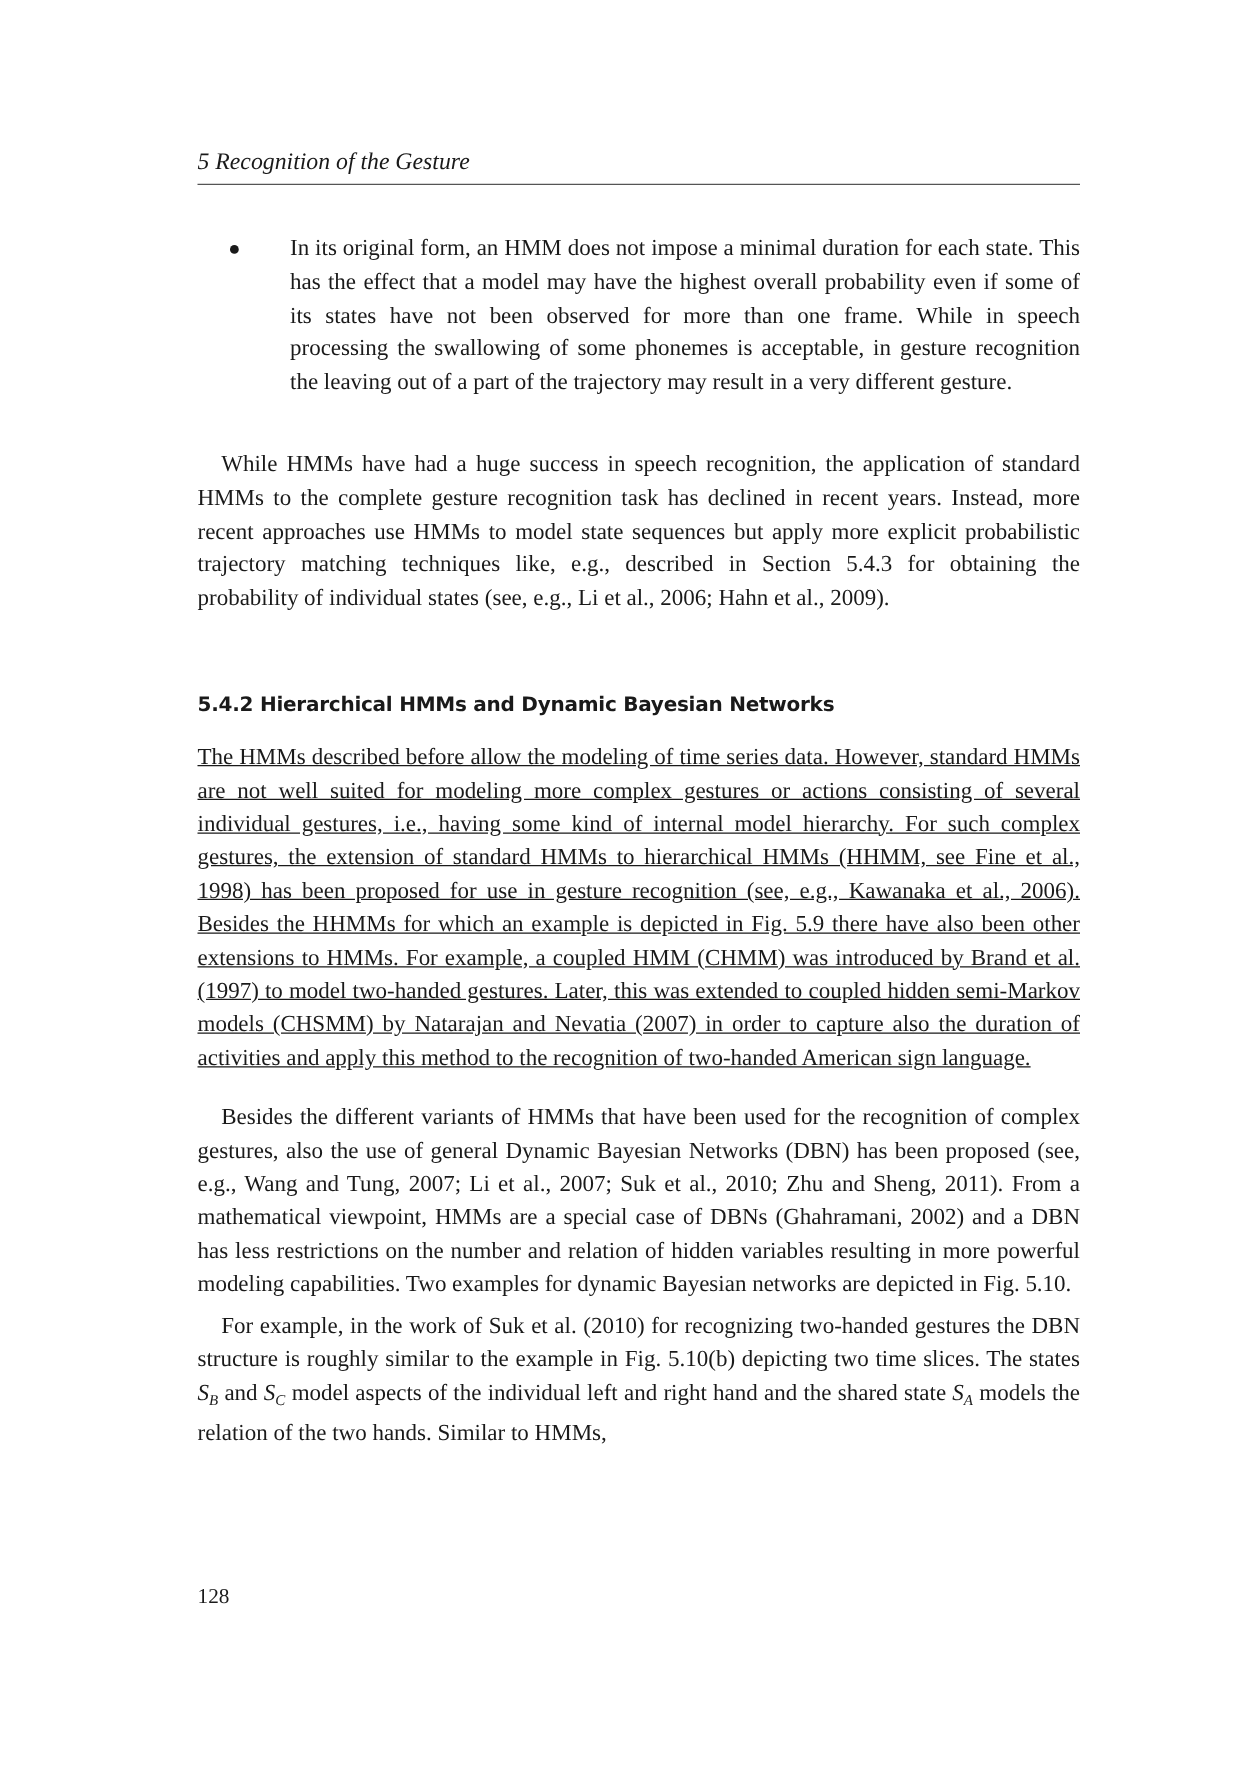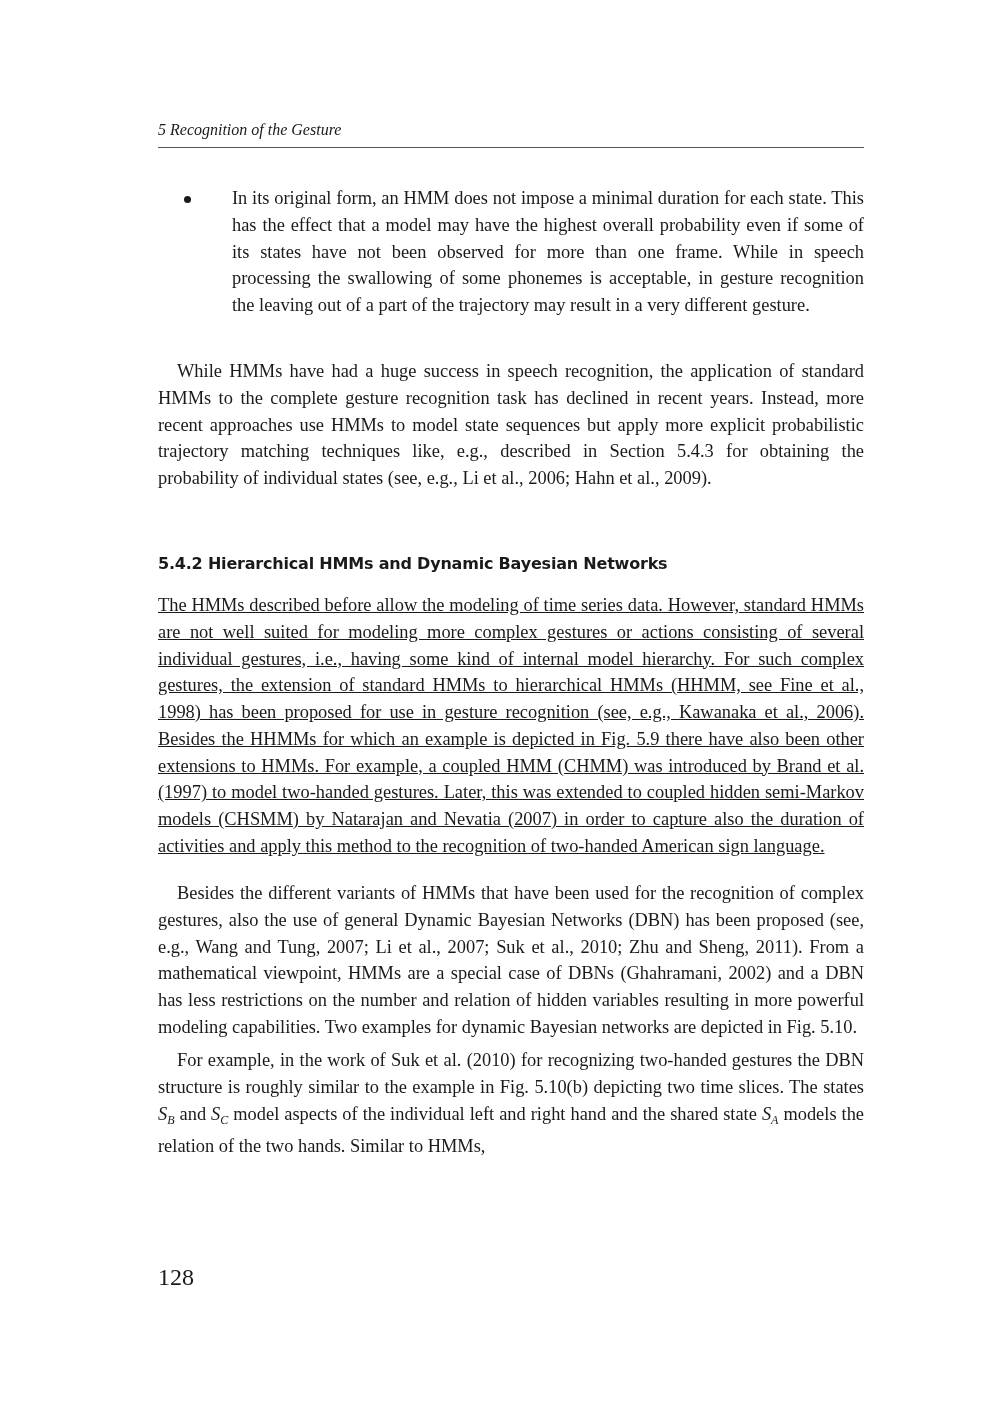--- a/index.html
+++ b/index.html
@@ -1,31 +1,31 @@
 <!DOCTYPE html>
 <html><head>
 <meta charset="utf-8">
 <style>
   html, body { margin: 0; padding: 0; background: #ffffff; }
   body { width: 1000px; height: 1414px; position: relative; overflow: hidden;
          font-family: "Liberation Serif", "DejaVu Serif", serif; color: #1a1a1a; }
   .page { position: absolute; left: 158px; top: 0; width: 706px; }
   .running-head { position: absolute; left: 0; top: 118px; width: 706px; height: 29px;
-                  border-bottom: 1px solid #555; font-style: italic; font-size: 16px; line-height: 24px; }
+                  border-bottom: 1px solid #555; font-style: italic; font-size: 19px; line-height: 24px; }
   .text { font-size: 18.4px; line-height: 26.75px; text-align: justify; margin: 0; hyphens: auto; }
   .bullet-block { position: absolute; left: 0; top: 185px; width: 706px; }
   .bullet-block .bullet-dot { position: absolute; left: 26px; top: 11px; width: 7px; height: 7px;
                               border-radius: 50%; background: #1a1a1a; }
   .bullet-block .text { margin-left: 74px; }
   .para { position: absolute; left: 0; width: 706px; }
   .indent { text-indent: 19px; }
   .section-heading { position: absolute; left: 0; top: 549px; width: 706px;
                      font-family: "DejaVu Sans", "Liberation Sans", sans-serif; font-weight: bold;
                      font-size: 16px; line-height: 30px; margin: 0; letter-spacing: -0.2px; }
-  .page-number { position: absolute; left: 0; top: 1265px; font-size: 24px; line-height: 24px; }
+  .page-number { position: absolute; left: 0; top: 1265px; font-size: 17px; line-height: 24px; }
   .math i { font-style: italic; }
   sub { font-size: 12px; vertical-align: -4px; font-style: italic; }
 </style>
 </head>
 <body>
 
 <div class="page">
   <div class="running-head">5 Recognition of the Gesture</div>
 
   <div class="bullet-block">

